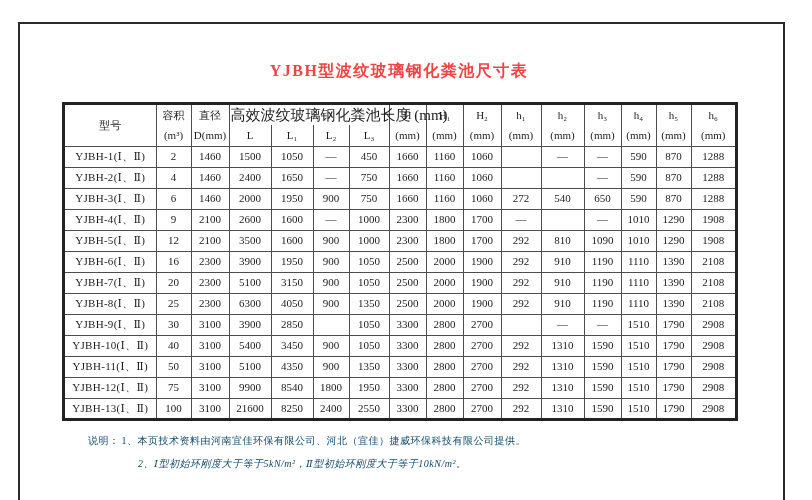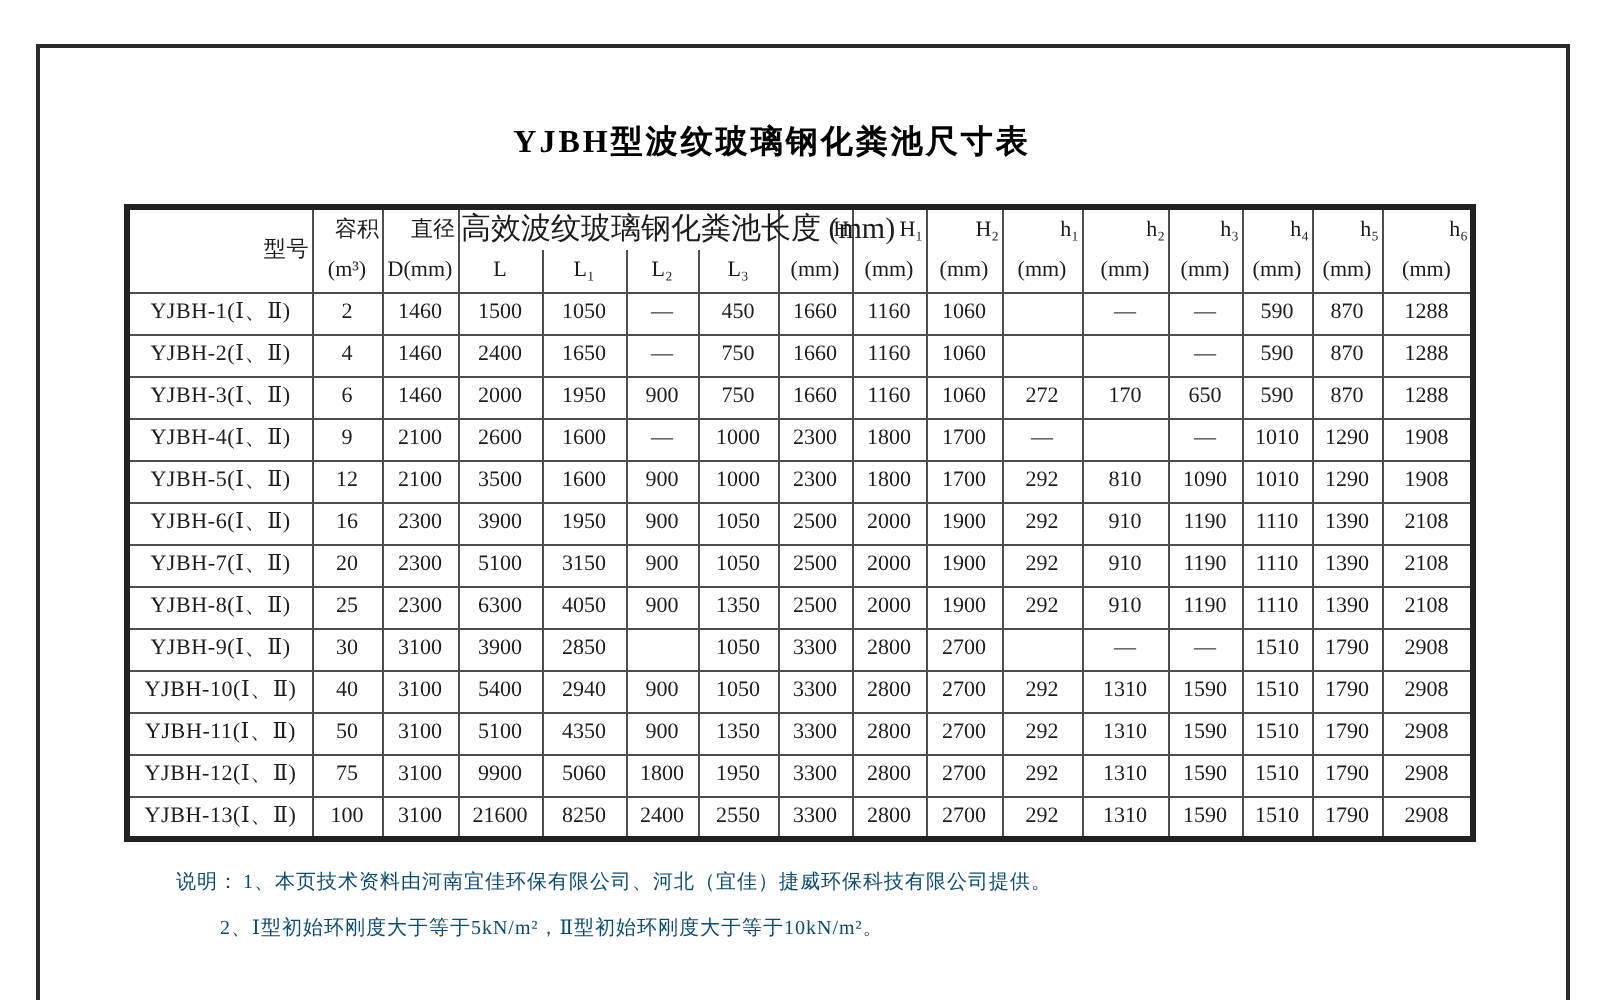--- a/index.html
+++ b/index.html
@@ -14,27 +14,27 @@
   .page-frame {
     position: absolute;
     left: 18px; top: 22px;
     width: 767px; height: 478px;
     border: 2px solid #2b2b2b;
     border-bottom: none;
     background: #ffffff;
   }
   .doc-title {
     position: absolute;
-    left: 50px; top: 61px;
+    left: 63px; top: 61px;
     width: 672px;
     text-align: center;
     font-size: 16px;
     font-weight: bold;
     letter-spacing: 1.5px;
-    color: #000000;
+    color: #ef4444;
   }
   table.dim-table {
     position: absolute;
     left: 63px; top: 103px;
     width: 672px;
     border-collapse: collapse;
     table-layout: fixed;
     font-size: 11px;
     color: #1c1c1c;
     background: #fff;
@@ -45,41 +45,41 @@
     vertical-align: middle;
     font-weight: normal;
     height: 21px;
     line-height: 1.1;
     white-space: nowrap;
     overflow: visible;
     padding: 0 1px;
   }
   table.dim-table { border: 2px solid #222; outline: 1px solid #222; }
   thead th { height: 20px; }
-  thead tr.hdr-top th { border-bottom: none; text-align: right; }
+  thead tr.hdr-top th { border-bottom: none; }
   thead tr.hdr-bot th { border-top: none; }
   thead { border-bottom: 1.5px solid #2b2b2b; }
   td.model-cell, th.model-cell {
     text-align: left;
     padding-left: 7px;
     letter-spacing: 0.3px;
   }
   th.model-cell { text-align: center; padding-left: 0; }
   td.h-col { font-weight: bold; }
   th.len-group { font-size: 15px; letter-spacing: 0; }
   .notes {
     position: absolute;
     left: 88px;
     font-size: 10px;
     color: #0c4a6e;
     letter-spacing: 0.5px;
     white-space: nowrap;
   }
   .notes-line-1 { top: 434px; }
-  .notes-line-2 { top: 457px; left: 110px; }
+  .notes-line-2 { top: 457px; left: 138px; font-style: italic; }
   .notes .note-label { margin-right: 2px; }
 </style>
 </head>
 <body>
 
 <div class="page-frame"></div>
 
 <div class="doc-title">YJBH型波纹玻璃钢化粪池尺寸表</div>
 
 <table class="dim-table">
@@ -177,21 +177,21 @@
         <td>6</td>
         <td>1460</td>
         <td>2000</td>
         <td>1950</td>
         <td>900</td>
         <td>750</td>
         <td class="h-col">1660</td>
         <td>1160</td>
         <td>1060</td>
         <td>272</td>
-        <td>170</td>
+        <td>540</td>
         <td>650</td>
         <td>590</td>
         <td>870</td>
         <td>1288</td>
       </tr>
       <tr>
         <td class="model-cell">YJBH-4(Ⅰ、Ⅱ)</td>
         <td>9</td>
         <td>2100</td>
         <td>2600</td>
@@ -296,21 +296,21 @@
         <td>—</td>
         <td>1510</td>
         <td>1790</td>
         <td>2908</td>
       </tr>
       <tr>
         <td class="model-cell">YJBH-10(Ⅰ、Ⅱ)</td>
         <td>40</td>
         <td>3100</td>
         <td>5400</td>
-        <td>2940</td>
+        <td>3450</td>
         <td>900</td>
         <td>1050</td>
         <td class="h-col">3300</td>
         <td>2800</td>
         <td>2700</td>
         <td>292</td>
         <td>1310</td>
         <td>1590</td>
         <td>1510</td>
         <td>1790</td>
@@ -332,21 +332,21 @@
         <td>1590</td>
         <td>1510</td>
         <td>1790</td>
         <td>2908</td>
       </tr>
       <tr>
         <td class="model-cell">YJBH-12(Ⅰ、Ⅱ)</td>
         <td>75</td>
         <td>3100</td>
         <td>9900</td>
-        <td>5060</td>
+        <td>8540</td>
         <td>1800</td>
         <td>1950</td>
         <td class="h-col">3300</td>
         <td>2800</td>
         <td>2700</td>
         <td>292</td>
         <td>1310</td>
         <td>1590</td>
         <td>1510</td>
         <td>1790</td>

